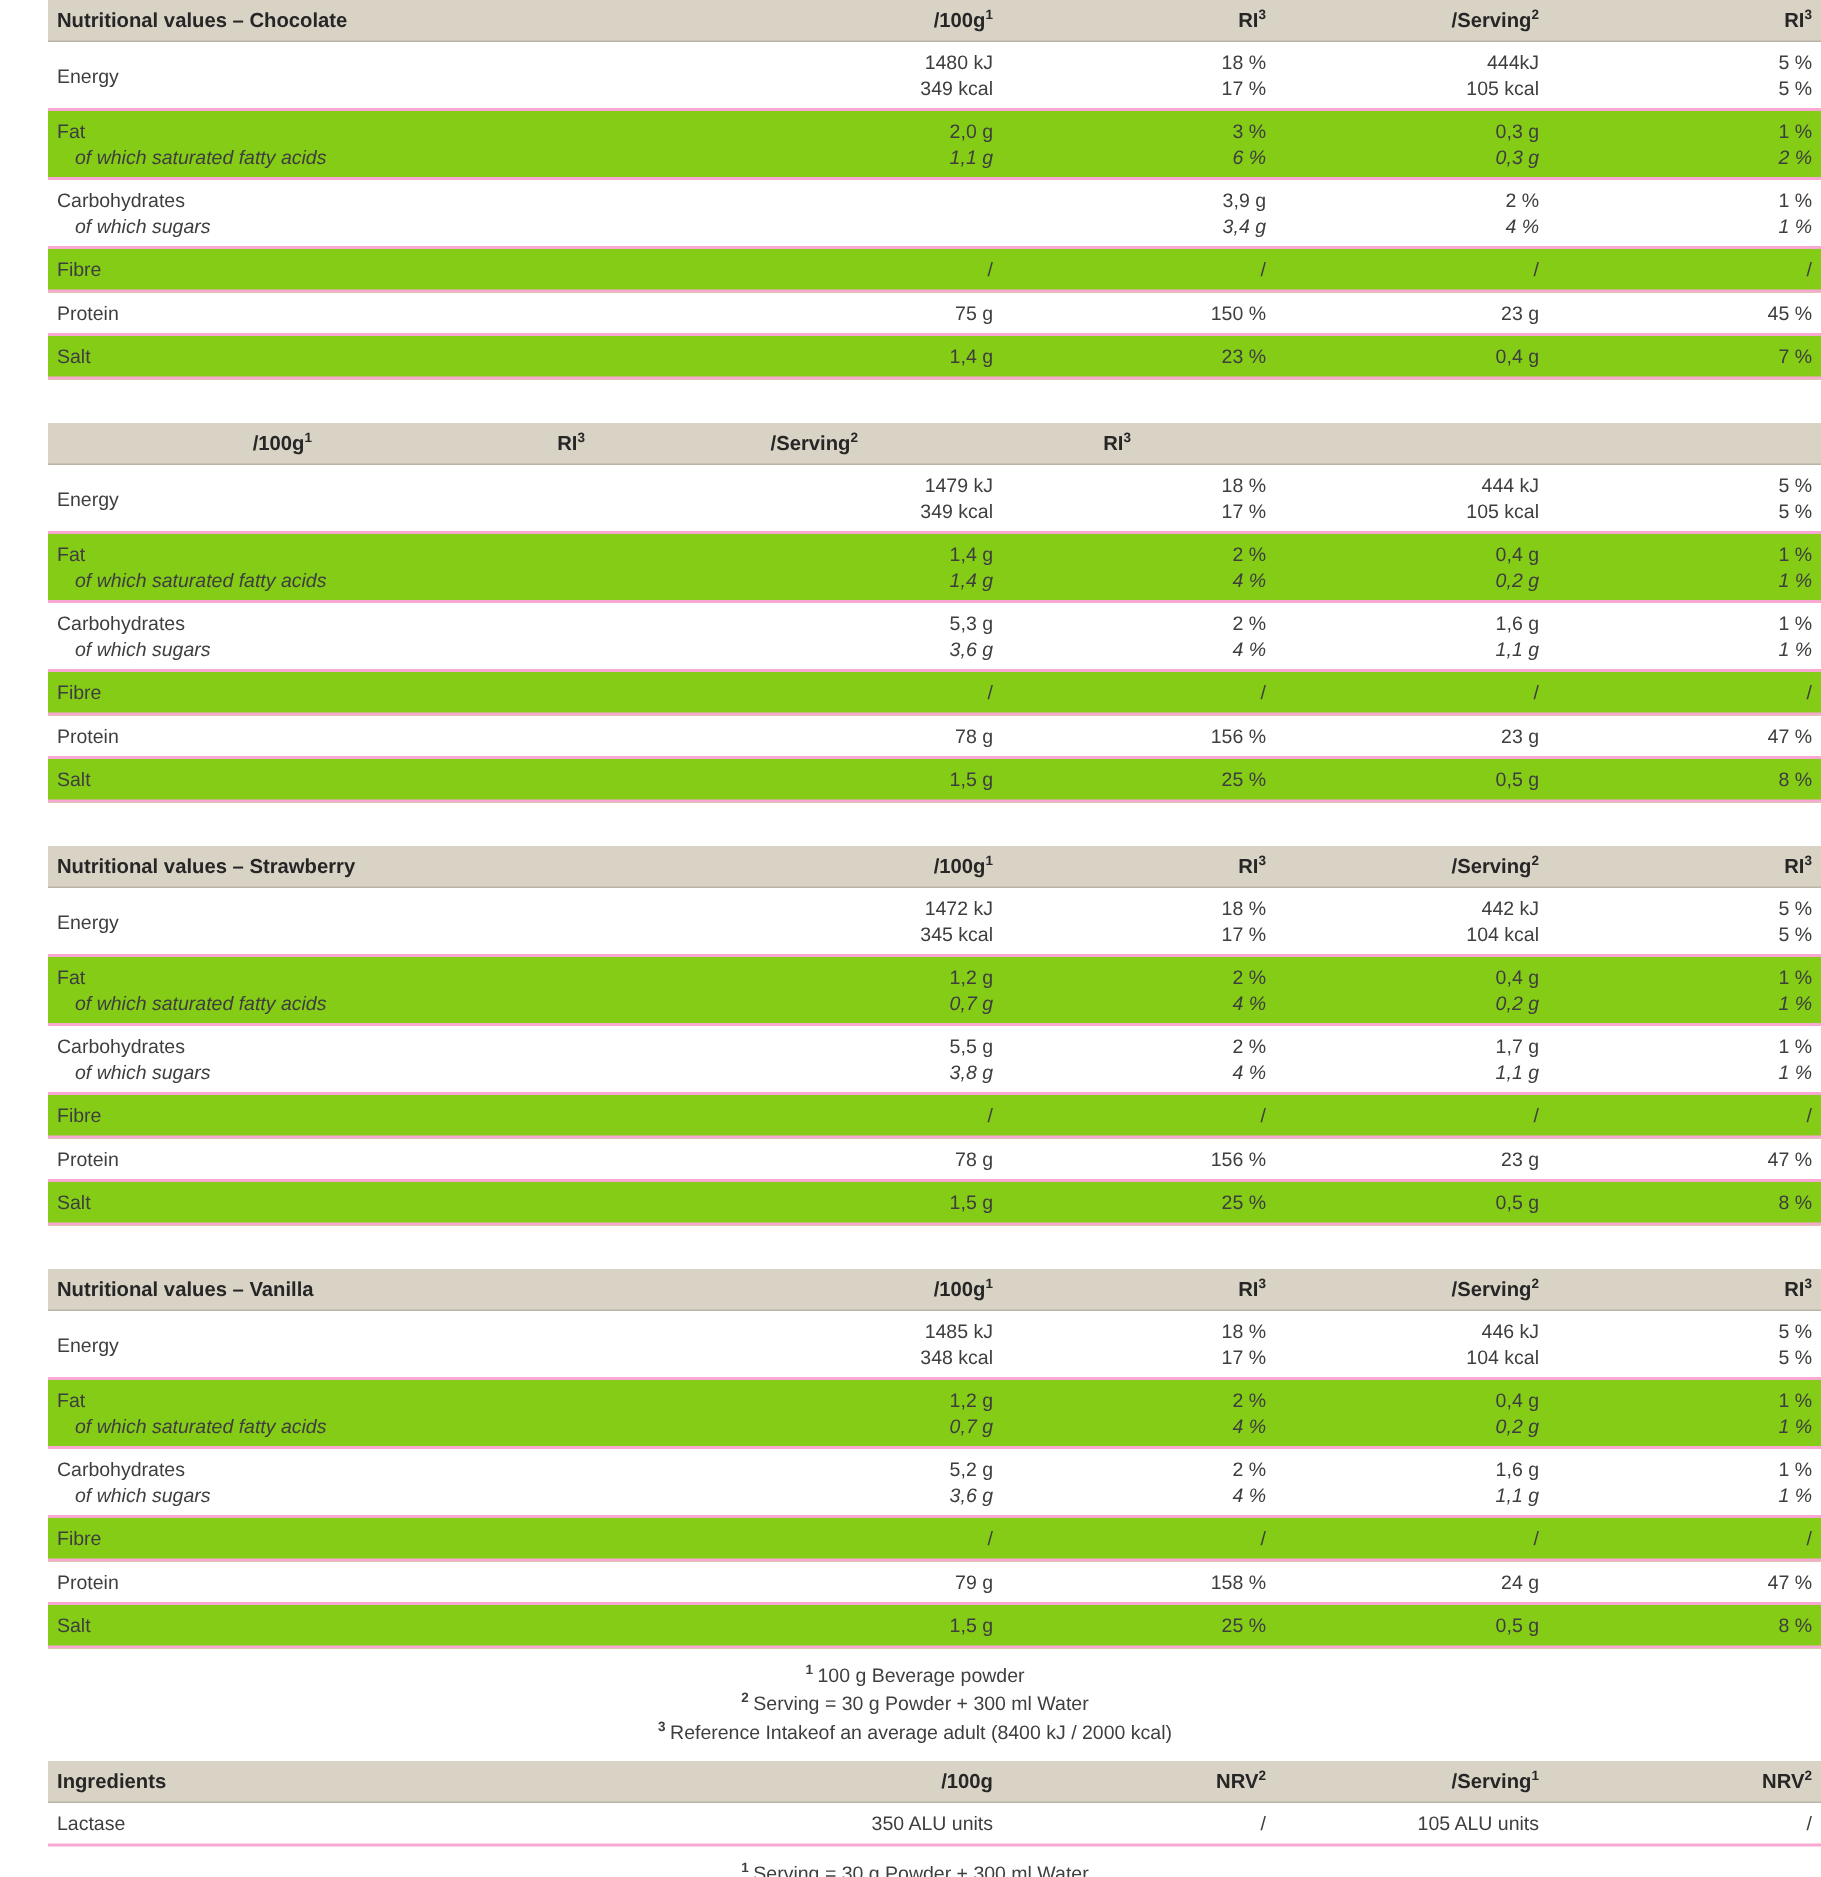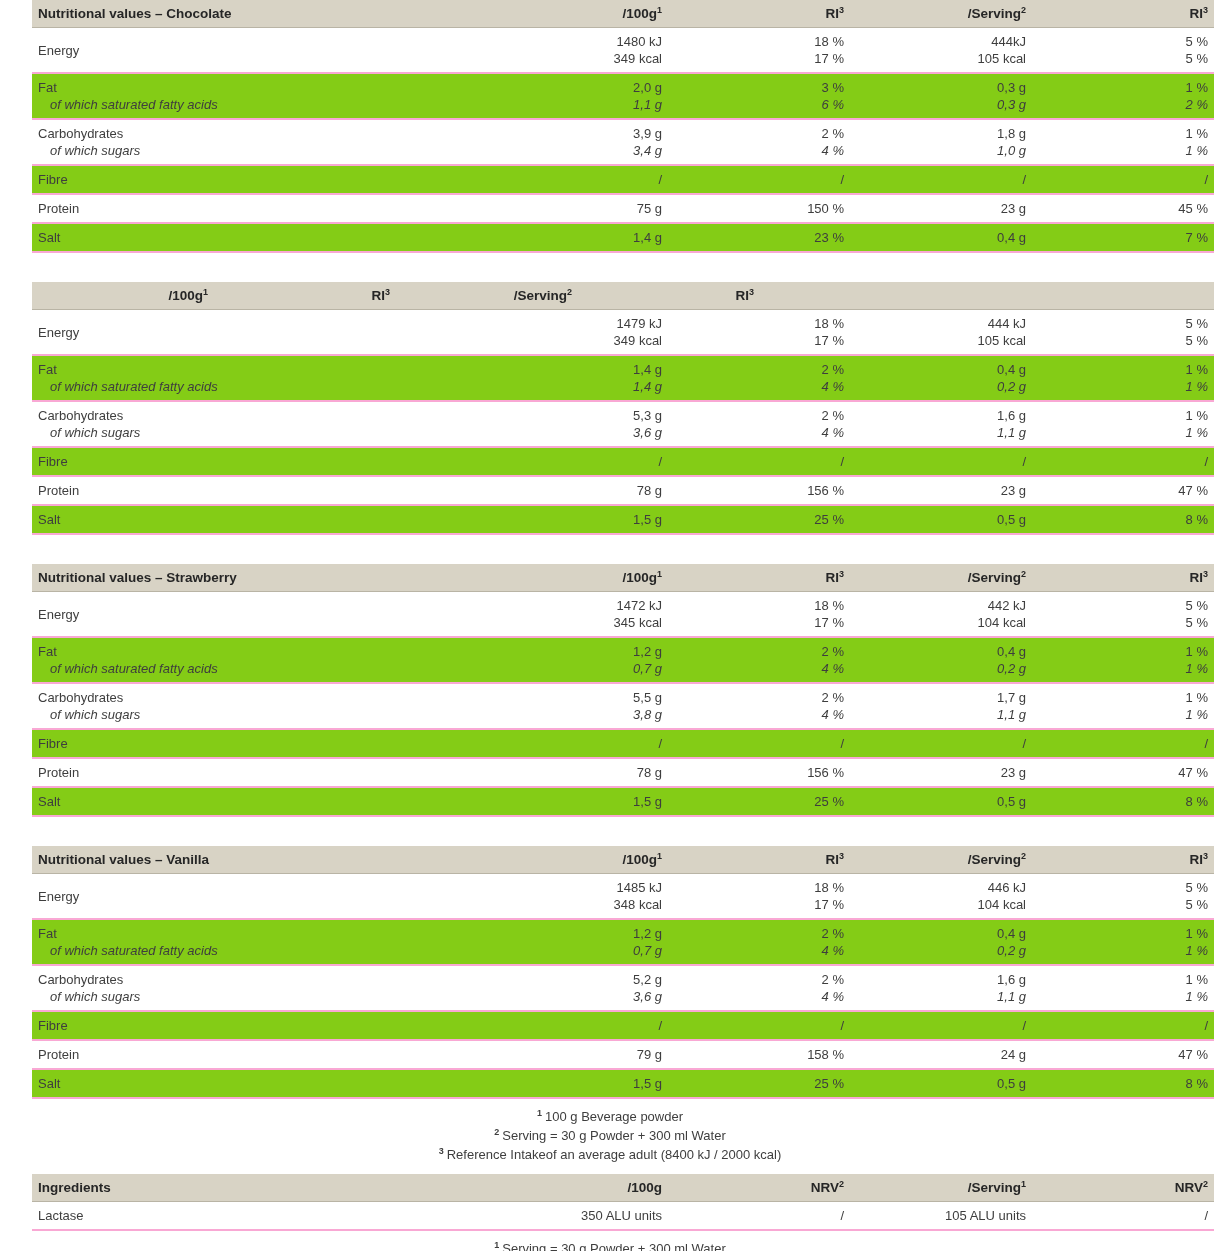--- a/index.html
+++ b/index.html
@@ -97,24 +97,20 @@
           </div>
           <div class="cell num">
             <div>3,9 g</div>
             <div class="sub-val">3,4 g</div>
           </div>
           <div class="cell num">
             <div>2 %</div>
             <div class="sub-val">4 %</div>
           </div>
           <div class="cell num">
-            <div>1,8 g</div>
-            <div class="sub-val">1,0 g</div>
-          </div>
-          <div class="cell num">
             <div>1 %</div>
             <div class="sub-val">1 %</div>
           </div>
         </div>
         <div class="trow shaded">
           <div class="cell label">
             <div>Fibre</div>
           </div>
           <div class="cell num">
             <div>/</div>

